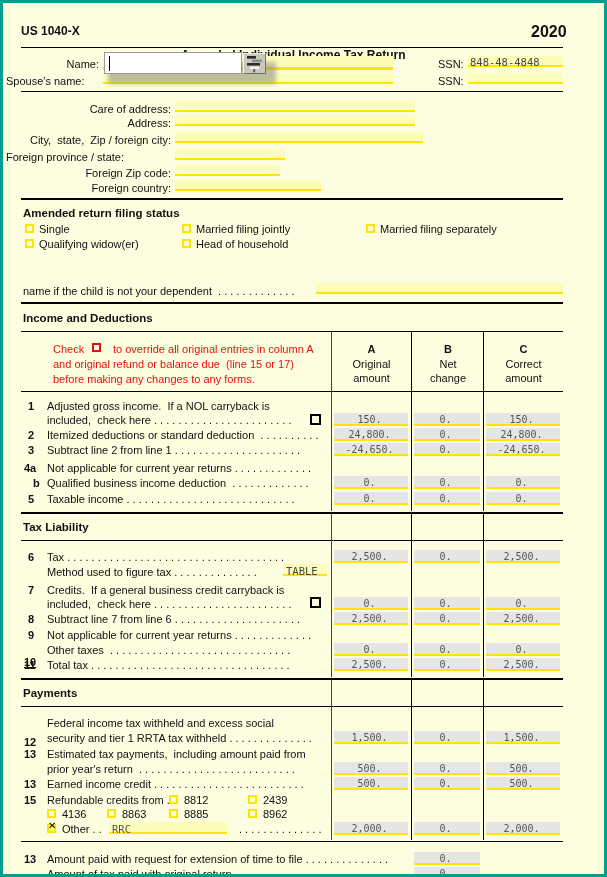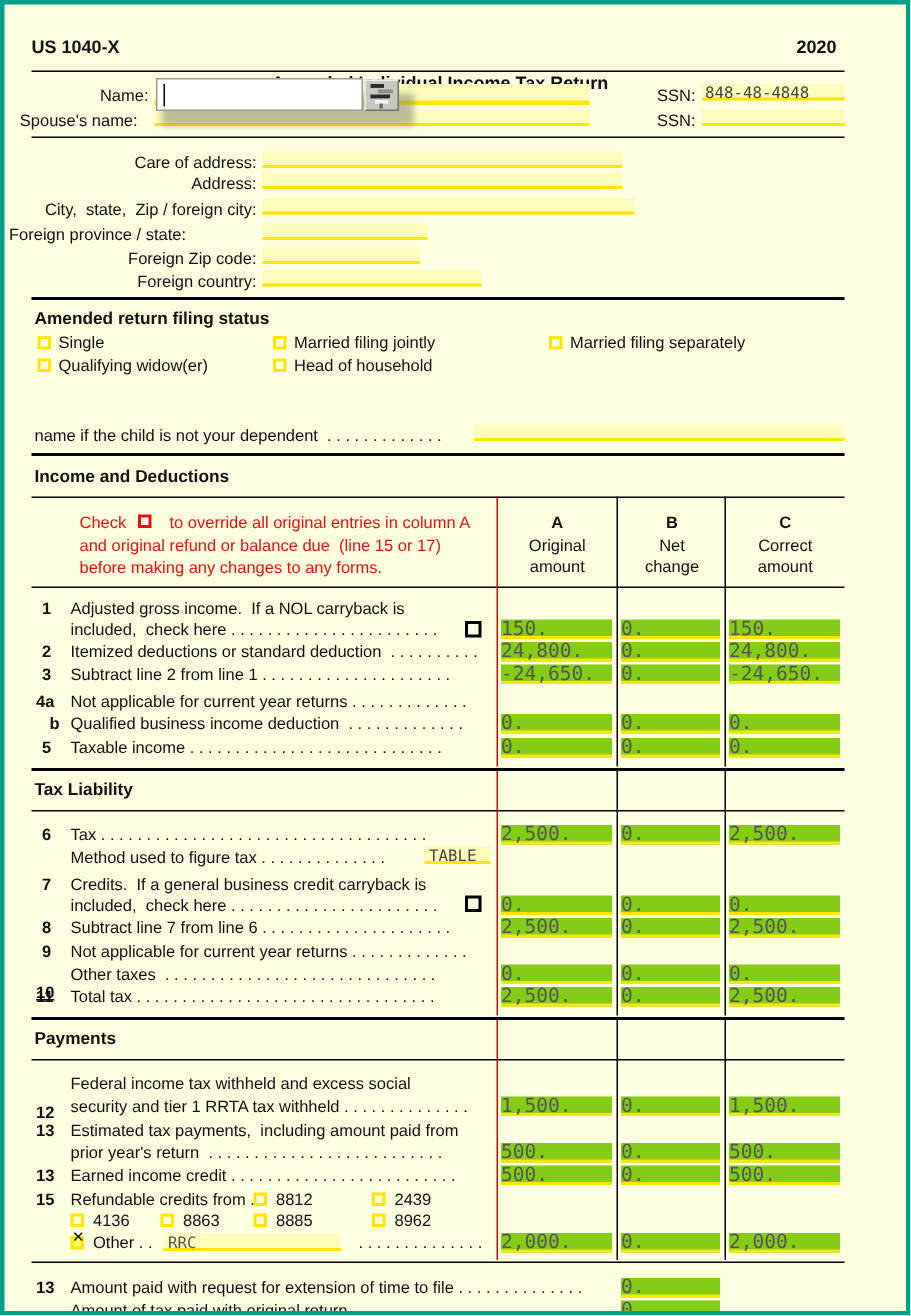--- a/index.html
+++ b/index.html
@@ -41,27 +41,27 @@
   .fld.ul{border-bottom:2px solid #ffe500;}
   .fld-txt{
     position:absolute;
     font-family:"DejaVu Sans Mono", monospace;
     font-size:10.5px;
     color:#444;
     white-space:pre;
   }
   .num{
     position:absolute;
-    background:#84cc16;
+    background:#e5e5e5;
     border-bottom:2px solid #ffe500;
     box-sizing:border-box;
     font-family:"DejaVu Sans Mono", monospace;
-    font-size:13px;
+    font-size:10px;
     color:#555;
-    text-align:left;
+    text-align:center;
     padding-right:3px;
     line-height:13px;
   }
   
   .cb{
     position:absolute;
     width:9px;height:9px;
     box-sizing:border-box;
     border:2px solid #ffe500;
     background:#fdfddf;
@@ -110,29 +110,29 @@
   }
 </style>
 </head>
 <body>
 
 <div class="window">
 <div class="pane">
 
   <div class="lbl bold" style="position:absolute;left:15px;top:19px;font-size:12px;">US 1040-X</div>
   <div class="lbl bold" style="position:absolute;left:175px;top:19px;font-size:12px;margin-top:24px;">Amended Individual Income Tax Return</div>
-  <div class="lbl bold" style="position:absolute;left:525px;top:19px;font-size:12px;">2020</div>
+  <div class="lbl bold" style="position:absolute;left:525px;top:19px;font-size:16px;">2020</div>
 
   <div class="hr" style="left:15px;top:41px;width:542px;"></div>
 
   <div class="lbl" style="position:absolute;left:0px;top:52px;width:93px;text-align:right;">Name:</div>
   <div class="fld" style="left:97px;top:50px;width:290px;height:11px;"></div>
   <div class="fld" style="left:97px;top:61px;width:290px;height:3px;background:#ffe500;"></div>
 
-  <div class="lbl" style="position:absolute;left:0px;top:69px;width:93px;text-align:center;">Spouse's name:</div>
+  <div class="lbl" style="position:absolute;left:0px;top:69px;width:93px;text-align:left;">Spouse's name:</div>
   <div class="fld ul" style="left:97px;top:67px;width:290px;height:11px;"></div>
 
   <div class="shadow" style="left:102px;top:56px;width:168px;height:22px;"></div>
 
   <div class="nameinput" style="left:98px;top:46px;width:138px;height:22px;">
     <div class="caret" style="left:4px;top:3px;height:15px;"></div>
   </div>
   <div class="iconbtn" style="left:237px;top:47px;width:23px;height:21px;">
     <svg width="21" height="19" viewBox="0 0 21 19" style="display:block;">
       <rect x="3" y="2" width="9" height="2.6" fill="#2b2b2b"></rect>

